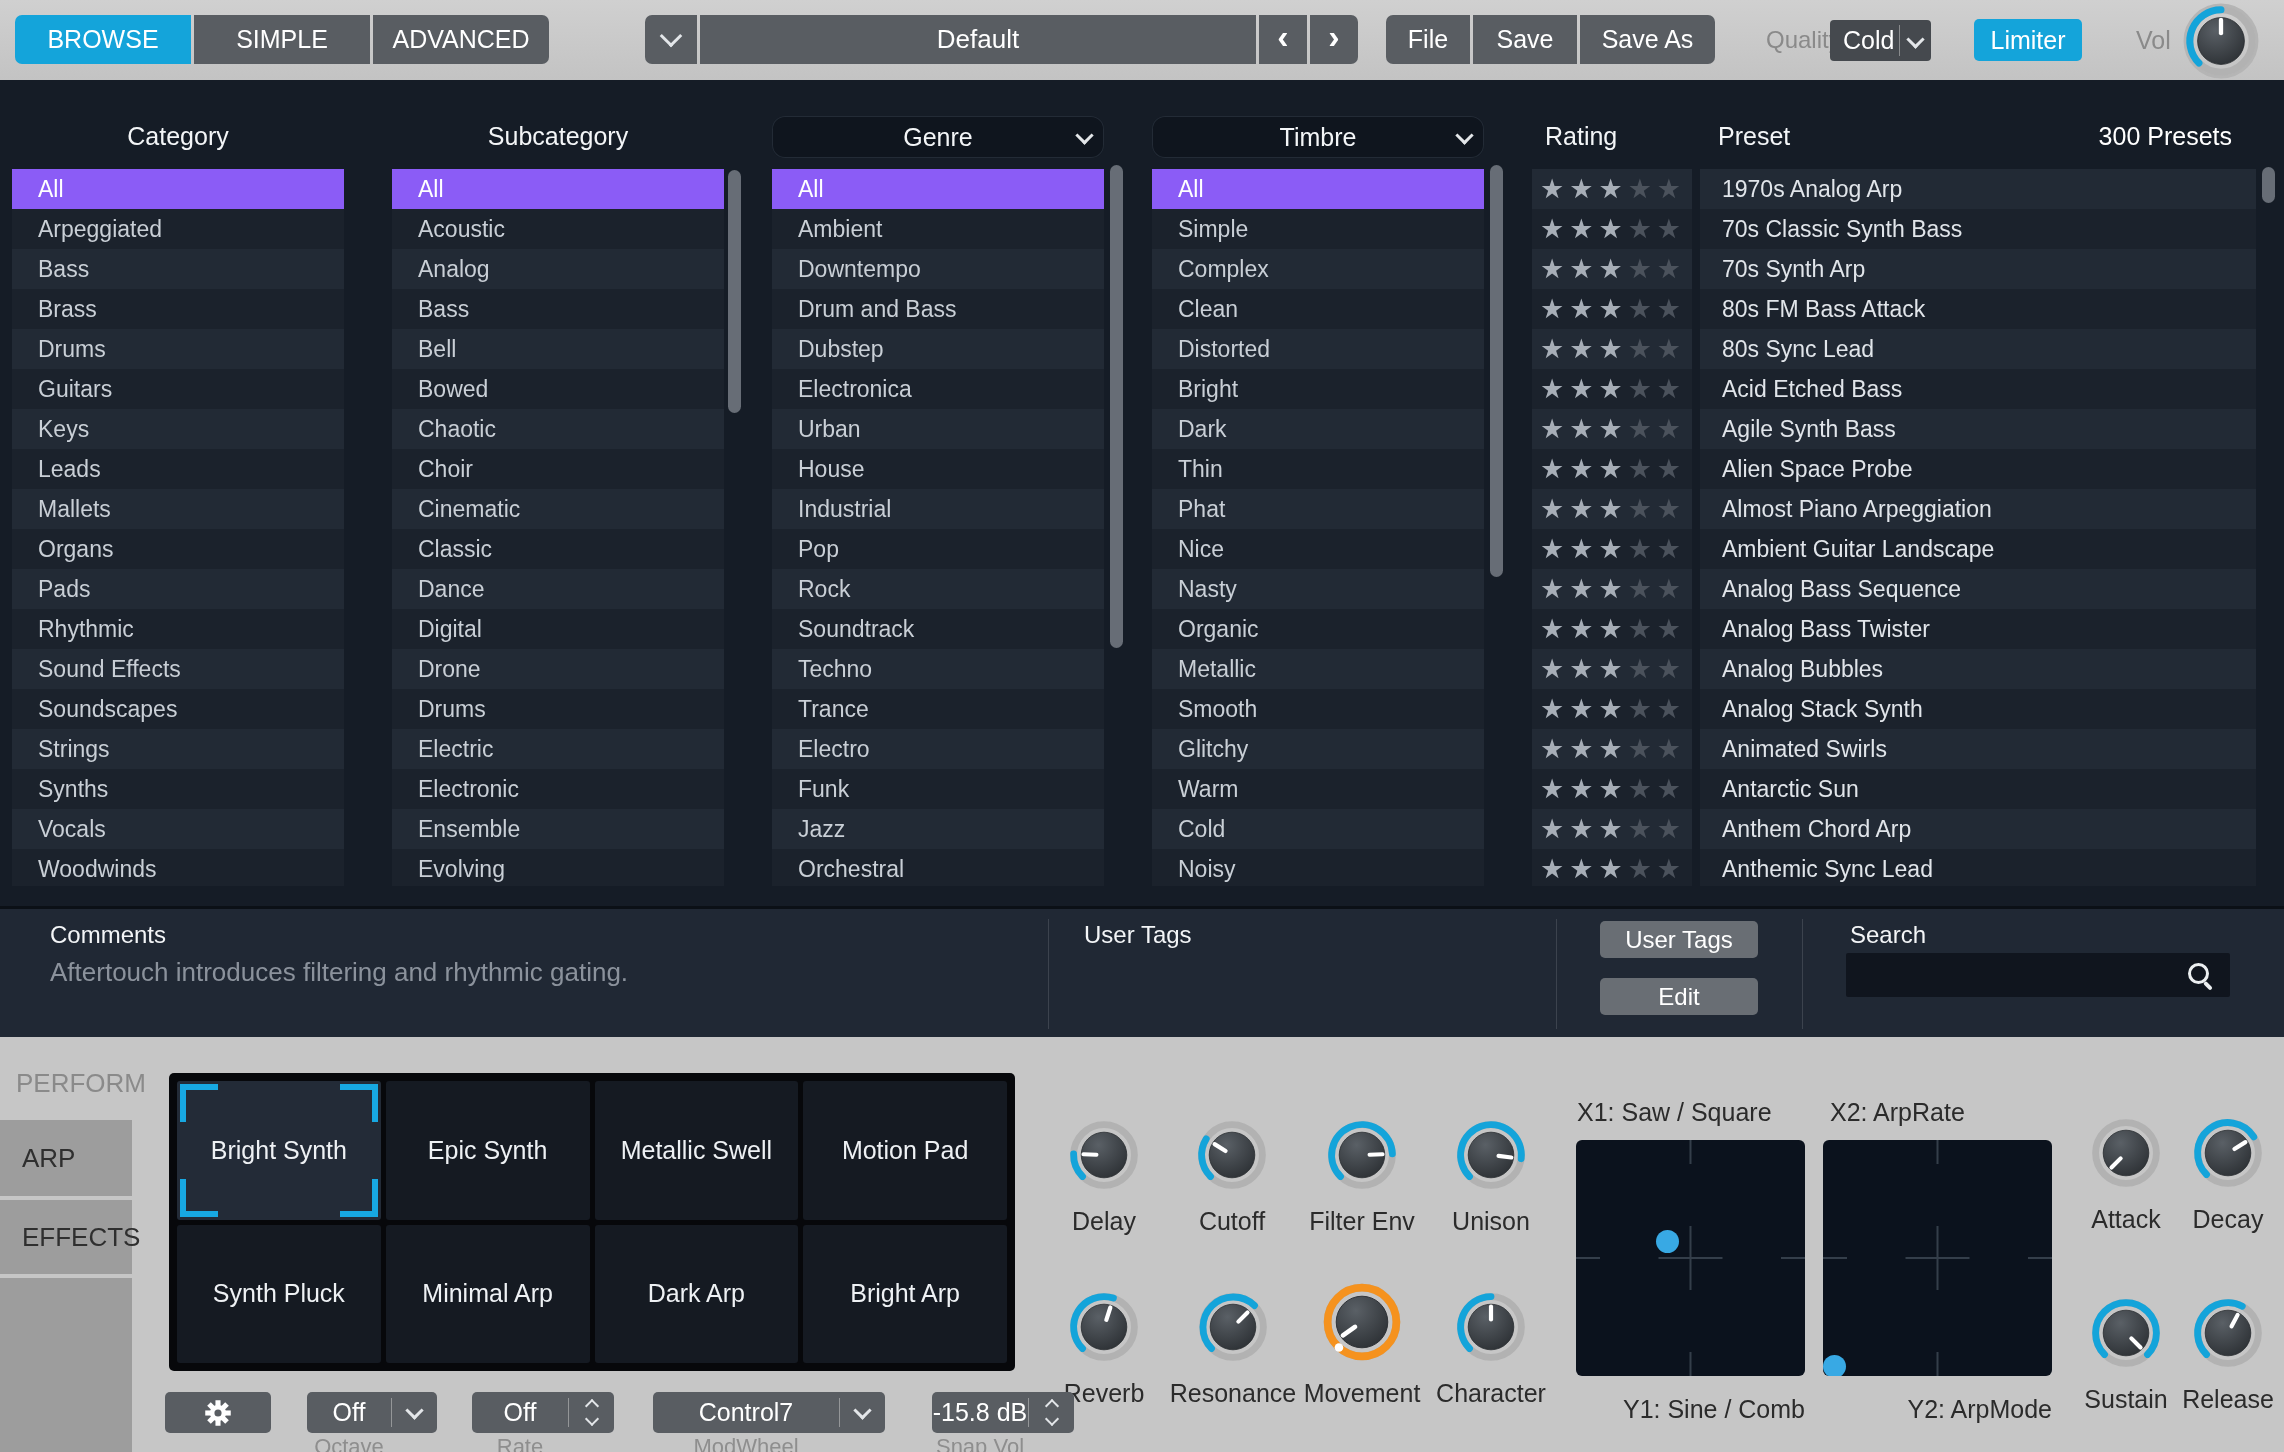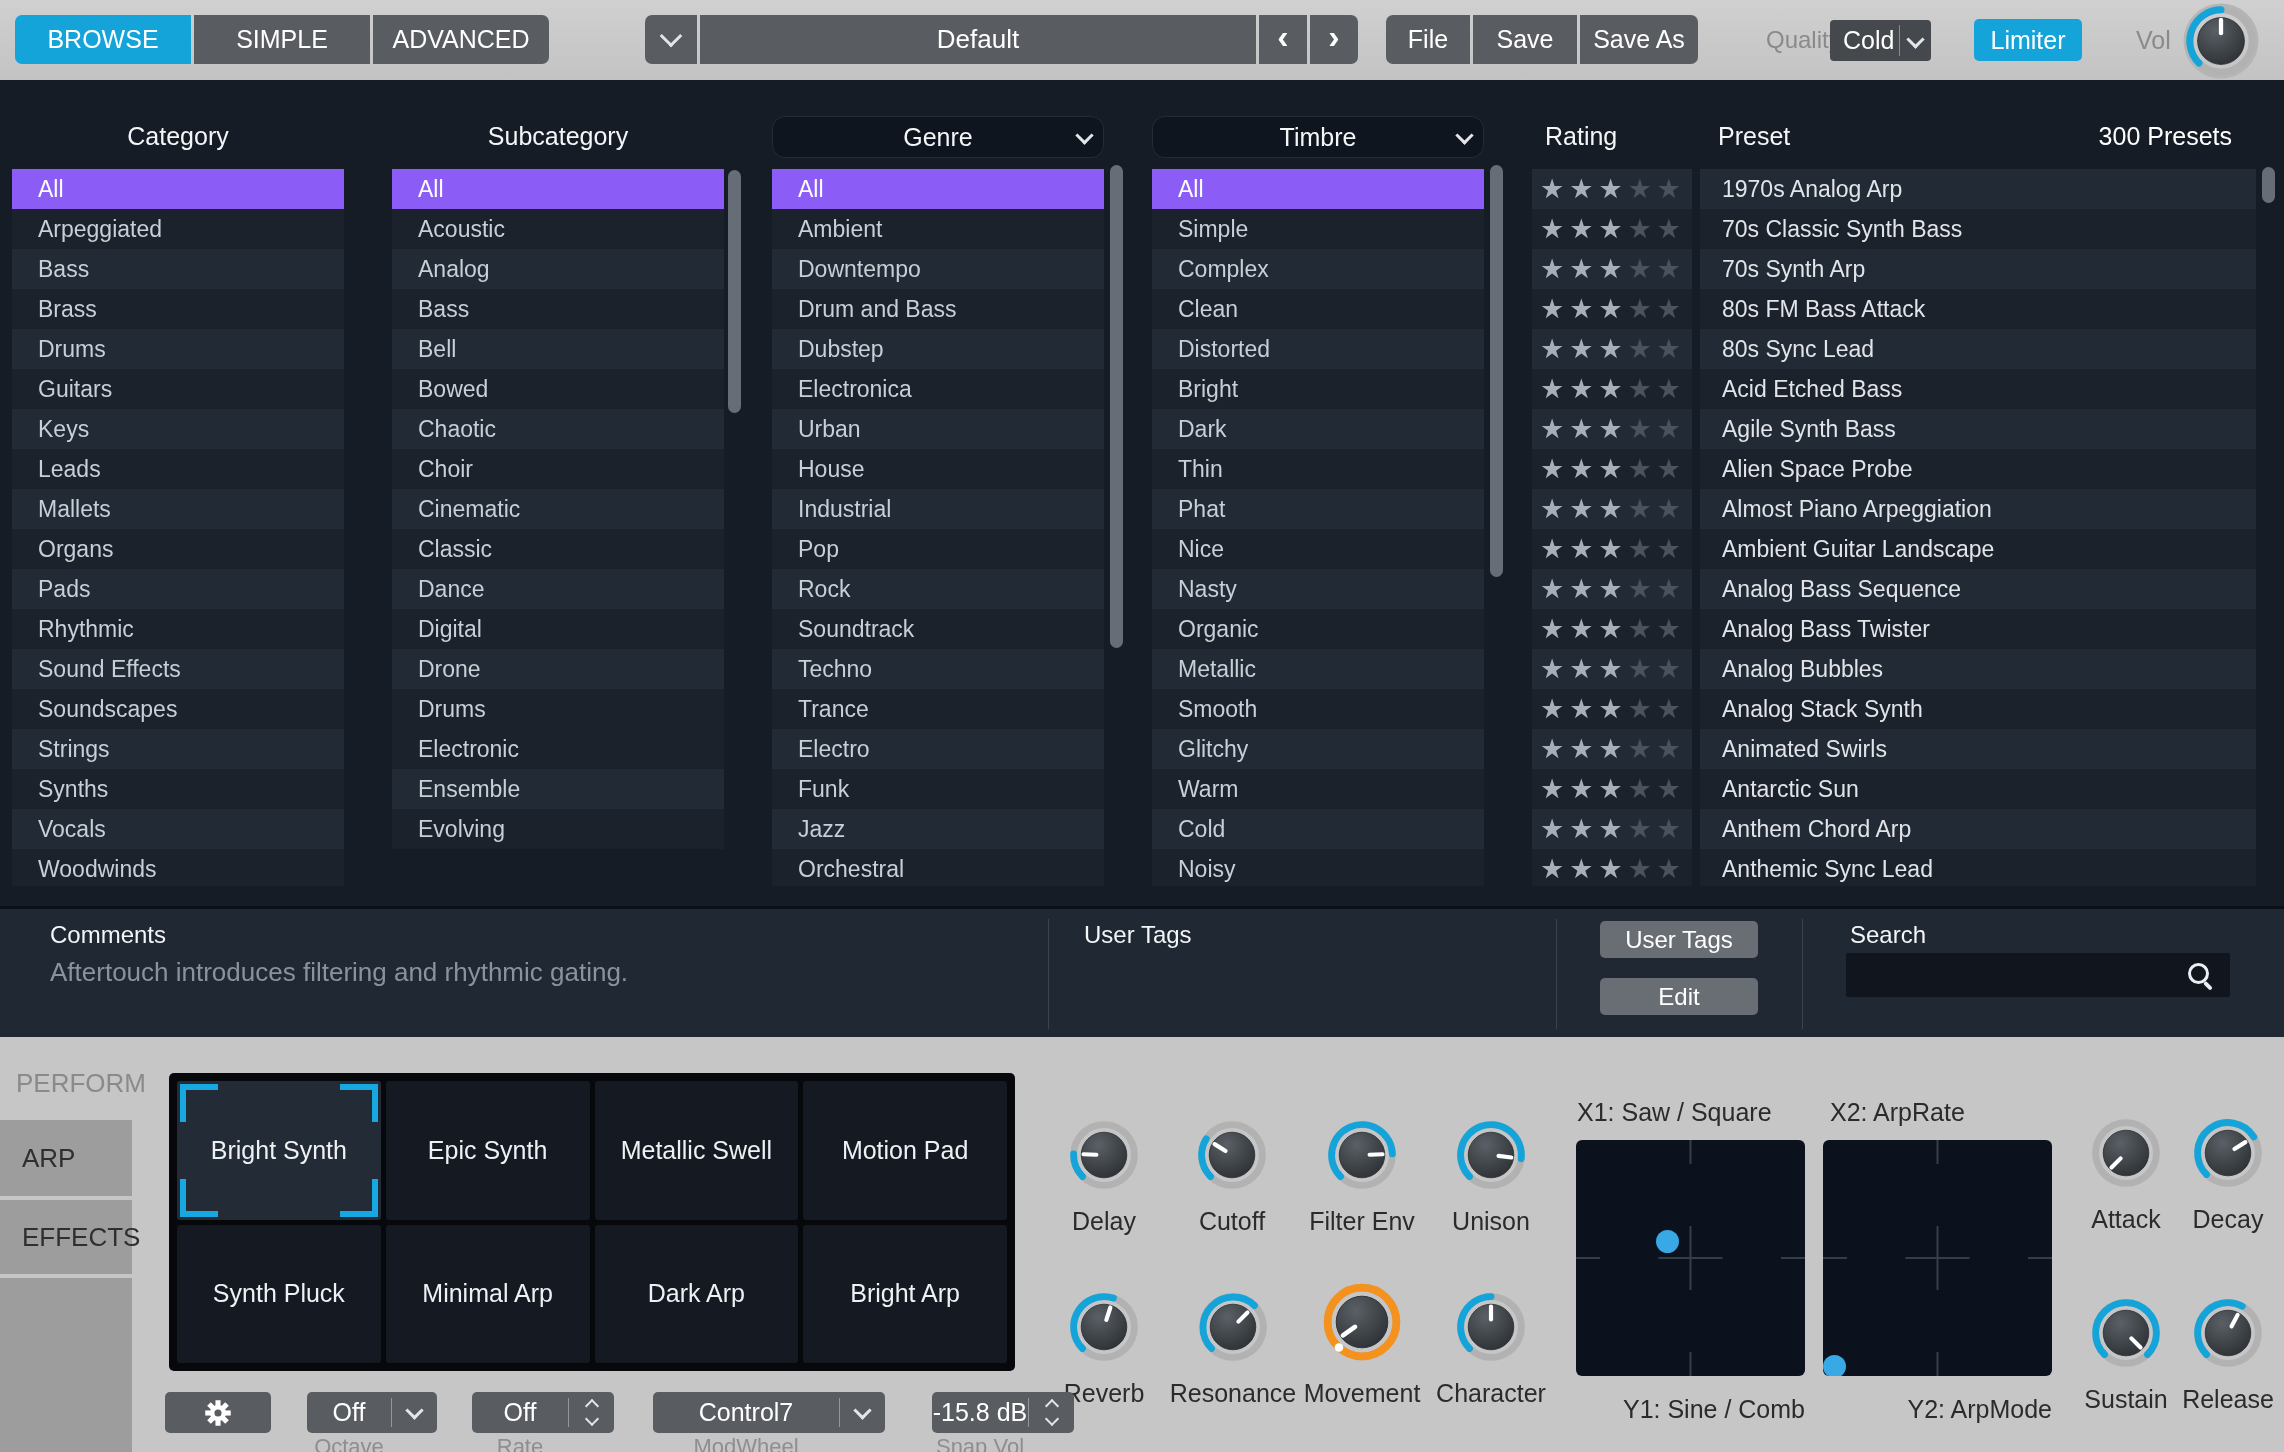--- a/index.html
+++ b/index.html
@@ -112,21 +112,21 @@
     <div class="tb-btn pg-chev">
         <span class="chev-down"></span>
       </div>
     <div class="preset-name">Default</div>
     <div class="tb-btn pg-arrow">‹</div>
     <div class="tb-btn pg-arrow">›</div>
   </div>
   <div class="grp file-group">
     <div class="tb-btn" style="width:84px">File</div>
     <div class="tb-btn" style="width:104px">Save</div>
-    <div class="tb-btn" style="width:118px">Save As</div>
+    <div class="tb-btn" style="width:135px">Save As</div>
   </div>
   <div class="quality-label">Quality</div>
   <div class="quality-box">
     <span>Cold</span>
     <span class="sep"></span>
     <span class="chev-down sm"></span>
   </div>
   <div class="limiter-btn">Limiter</div>
   <div class="vol-label">Vol</div>
   <div class="vol-knob" id="volKnob"><svg width="78" height="78" viewBox="-50 -50 100 100">
@@ -189,20 +189,21 @@
       <div class="list-row even">Bell</div>
       <div class="list-row odd">Bowed</div>
       <div class="list-row even">Chaotic</div>
       <div class="list-row odd">Choir</div>
       <div class="list-row even">Cinematic</div>
       <div class="list-row odd">Classic</div>
       <div class="list-row even">Dance</div>
       <div class="list-row odd">Digital</div>
       <div class="list-row even">Drone</div>
       <div class="list-row odd">Drums</div>
+      <div class="list-row even">Electric</div>
       <div class="list-row odd">Electronic</div>
       <div class="list-row even">Ensemble</div>
       <div class="list-row odd">Evolving</div>
     </div>
   <div class="list-col" id="col2" style="left:772px">
       <div class="list-row even selected">All</div>
       <div class="list-row odd">Ambient</div>
       <div class="list-row even">Downtempo</div>
       <div class="list-row odd">Drum and Bass</div>
       <div class="list-row even">Dubstep</div>

